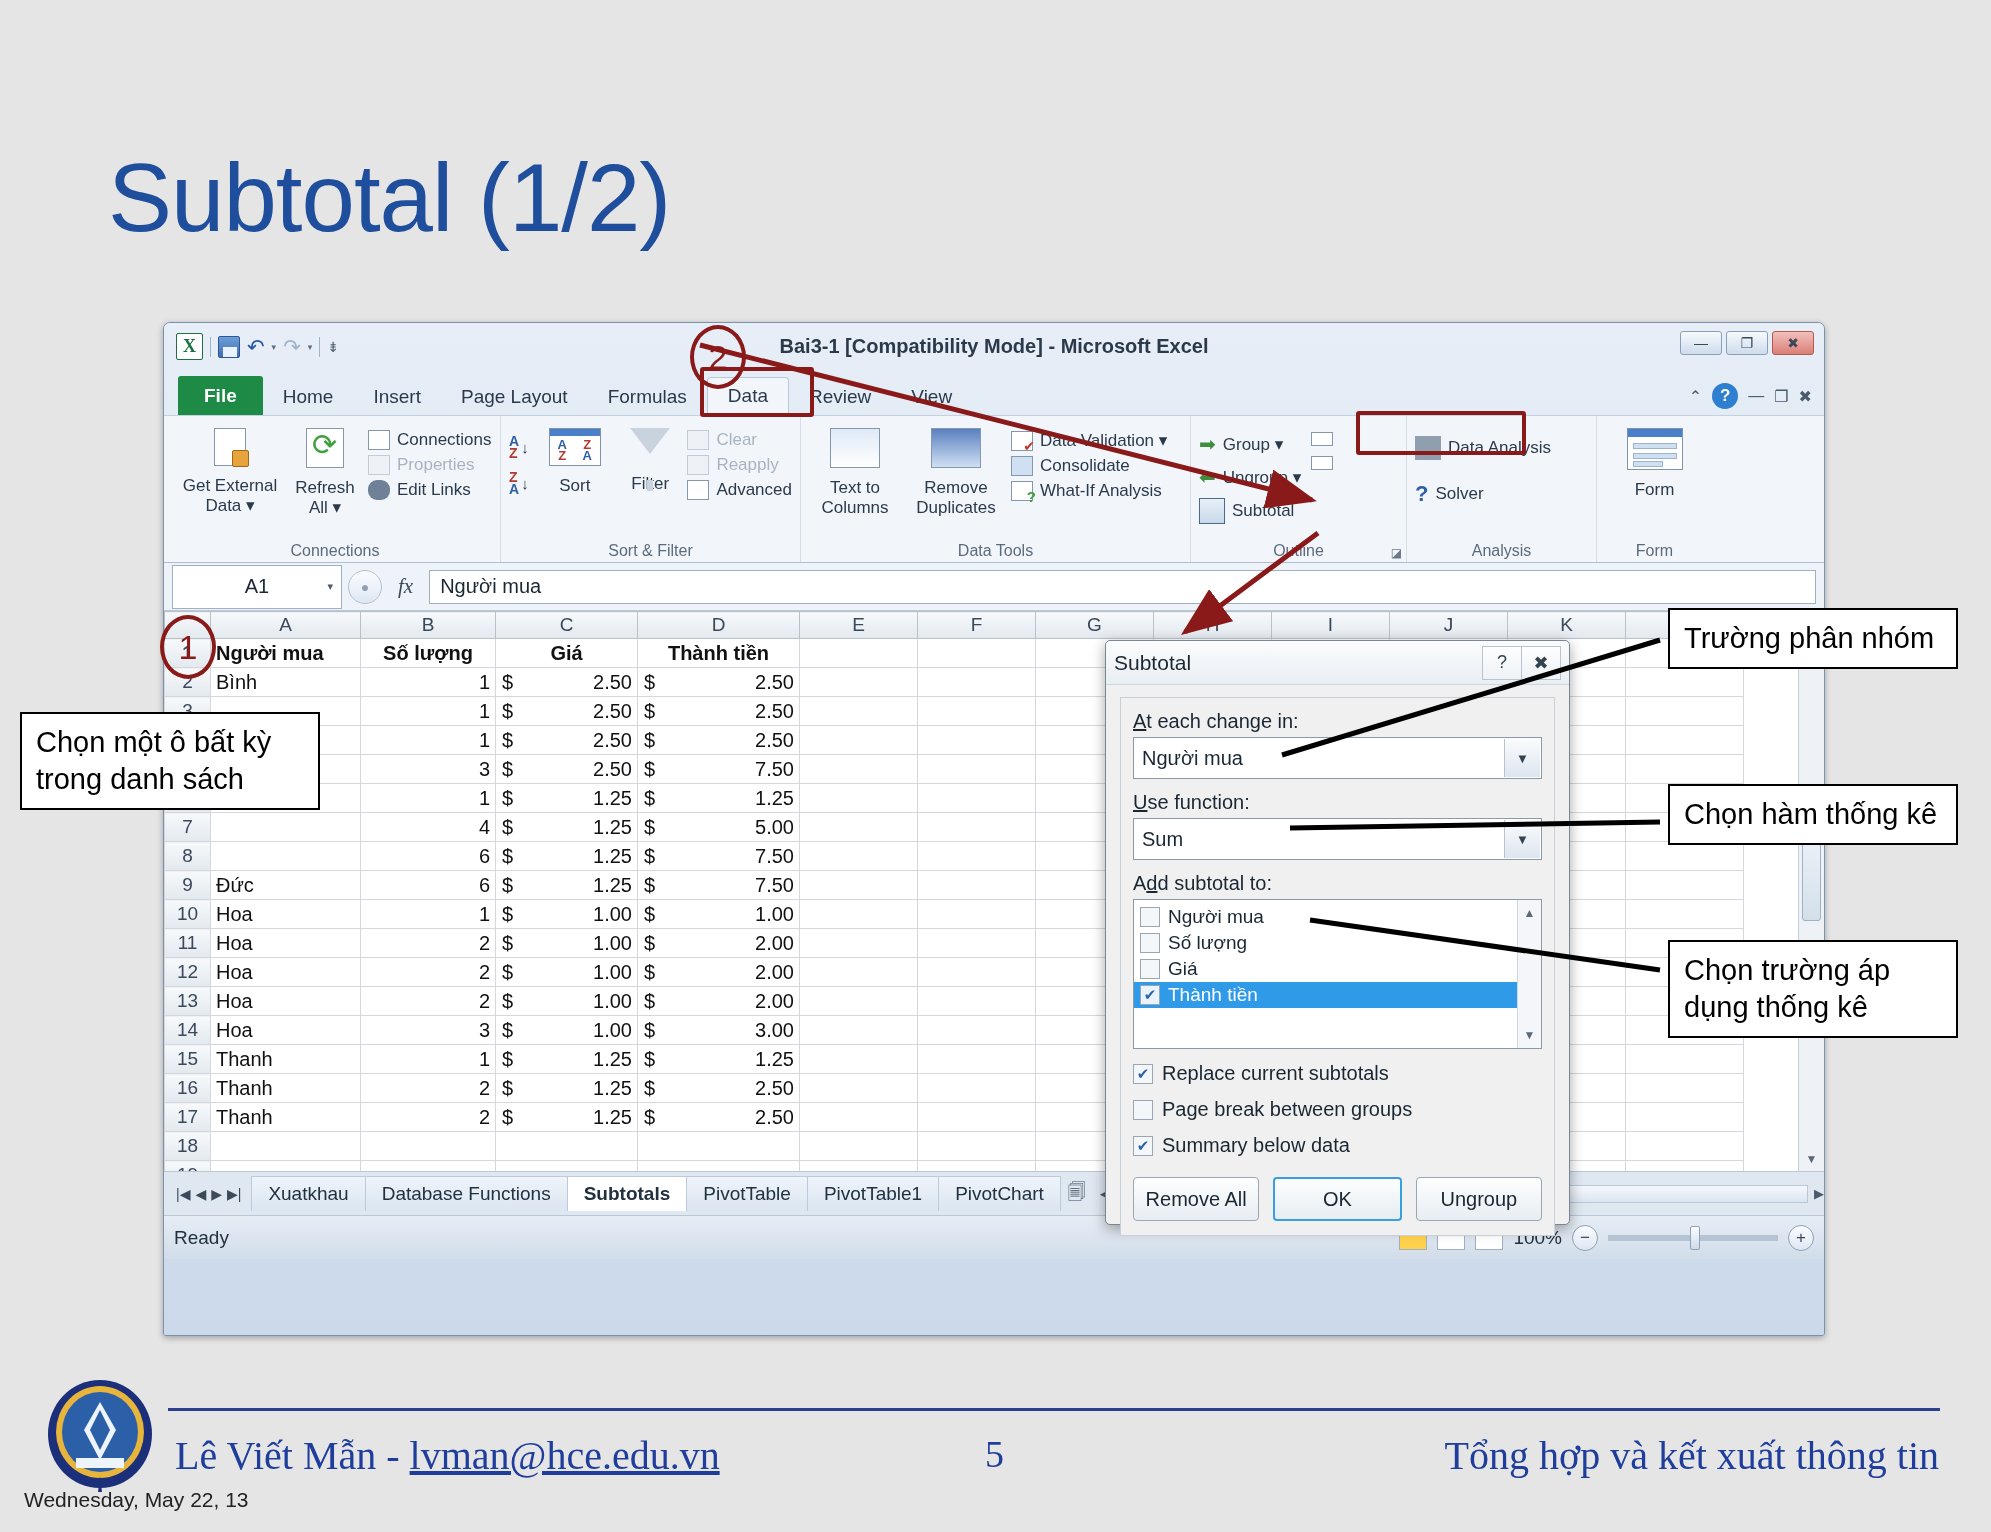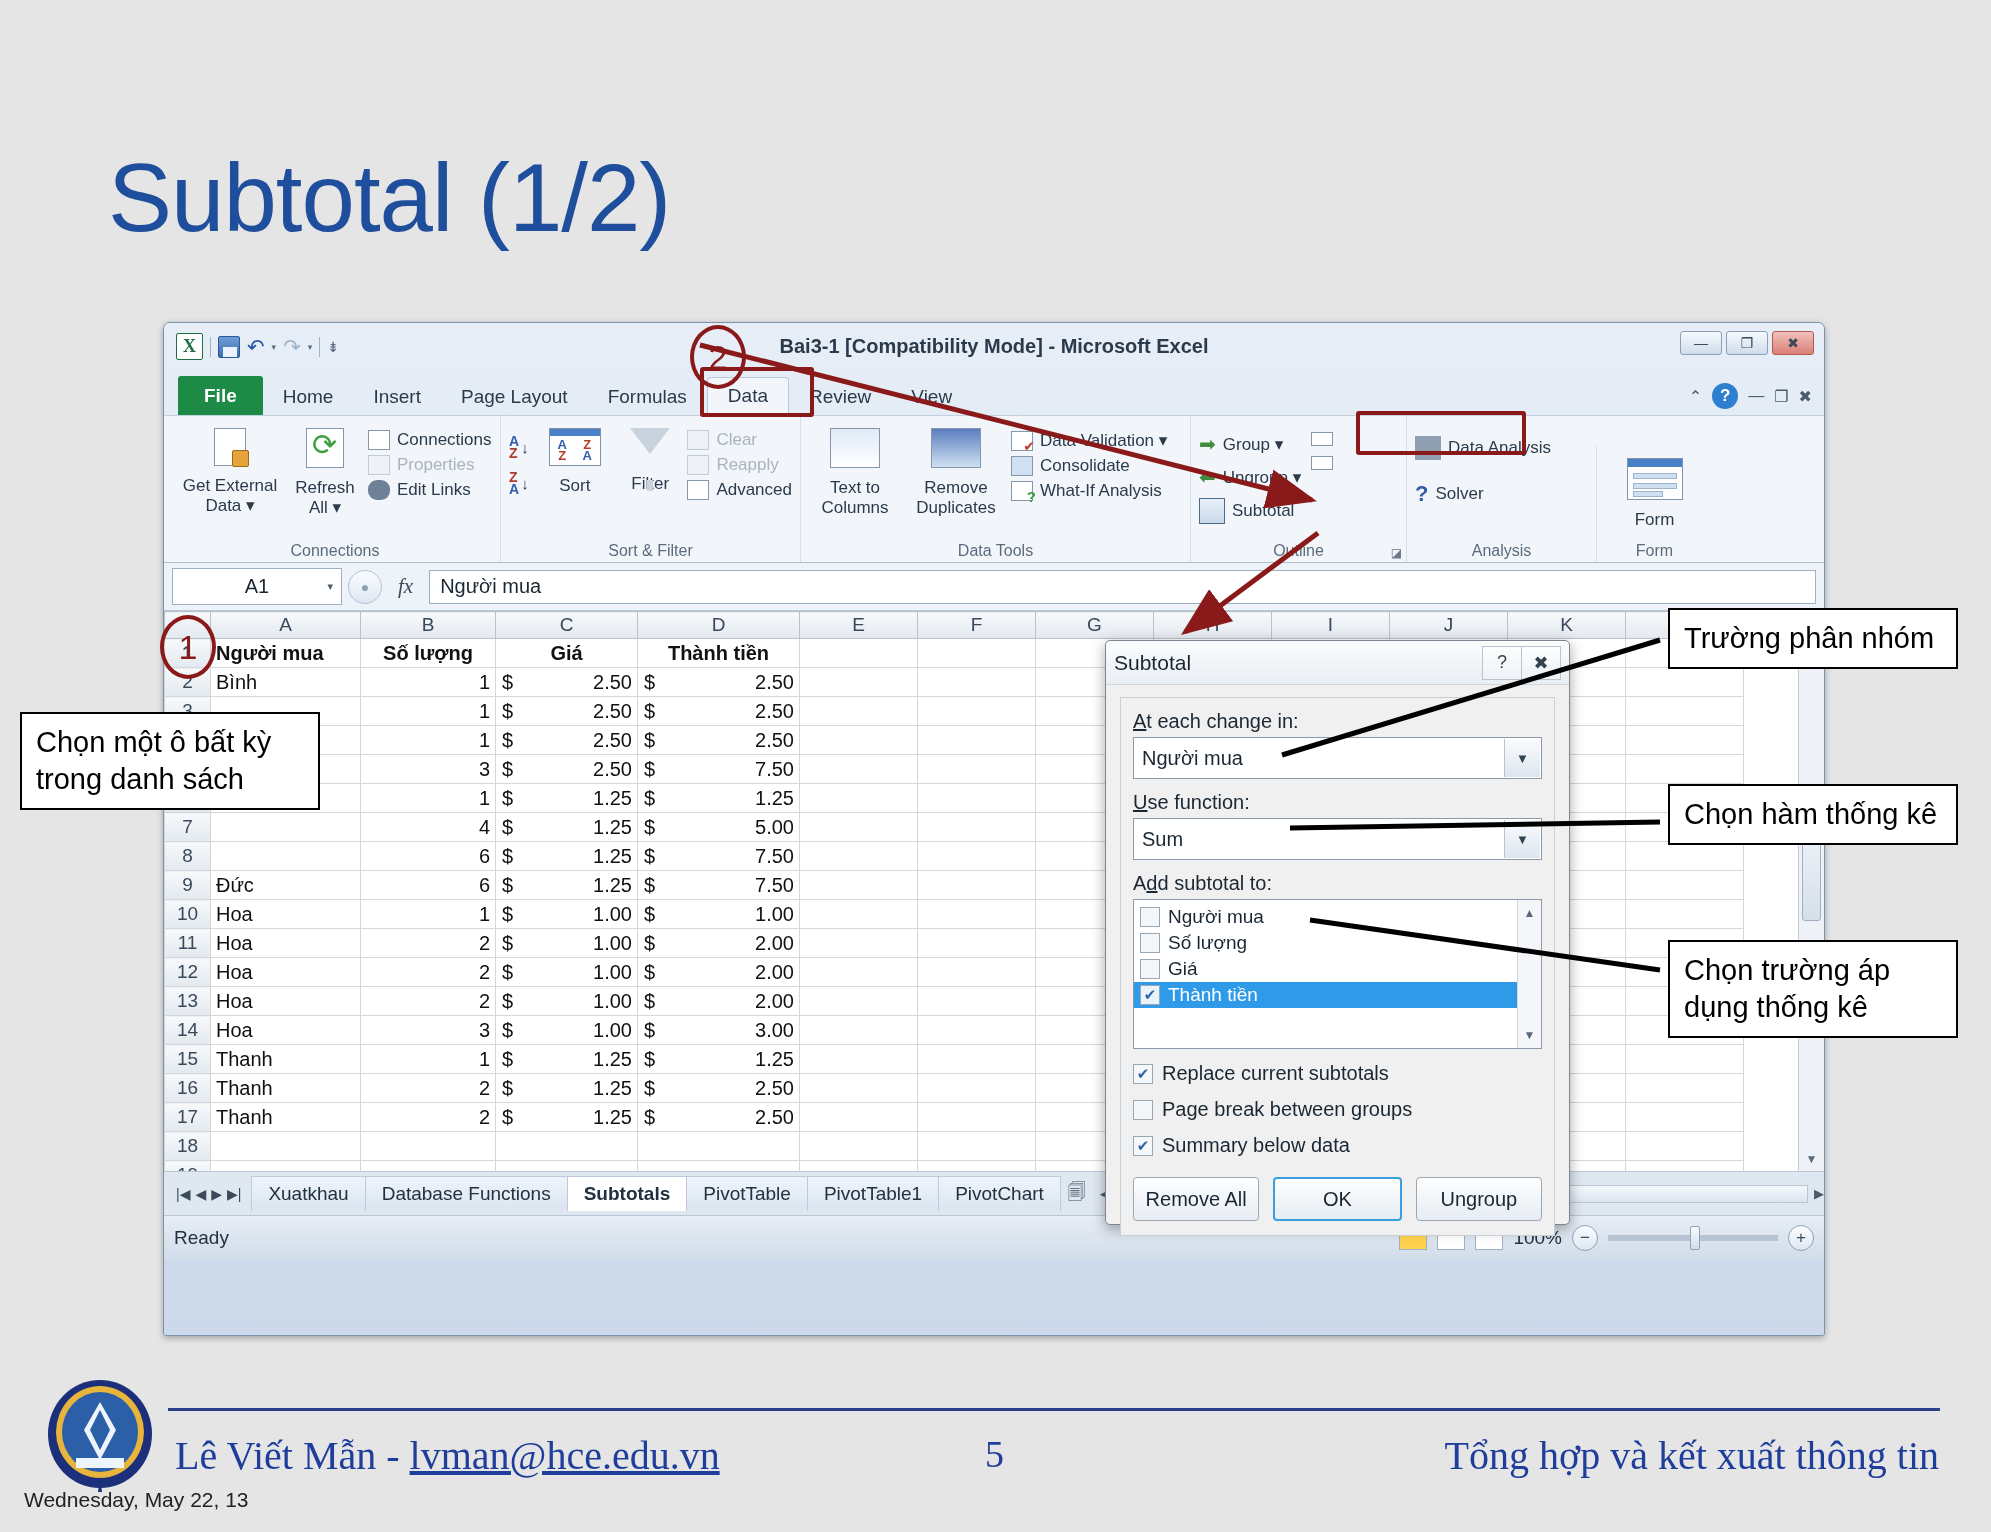--- a/index.html
+++ b/index.html
@@ -126,21 +126,21 @@
   .ic-form .ln{position:absolute;left:5px;height:6px;background:#cfe0f2;border:1px solid #9fb4cc;}
   .ic-analysis{width:26px;height:24px;background:#8f9fb0;}
   .ic-solver{font-size:22px;color:#2f5fa8;font-weight:bold;}
   .outline-mini { width:22px;height:14px;border:1px solid #8497ab;background:#fff; }
 
   .hl-box { position:absolute; border:4px solid #8a1a1a; border-radius:3px; pointer-events:none; }
   .dialog-launcher{position:absolute;right:4px;bottom:2px;font-size:12px;color:#6b7a8b;}
 
   
   .fbar { height:48px; background:#eef3f9; border-bottom:1px solid #b9c7d6; display:flex; align-items:center; padding:3px 8px; gap:6px; }
-  .namebox { width:170px;height:37px;background:#fff;border:1px solid #9fb0c2;display:flex;align-items:center;justify-content:center;
+  .namebox { width:170px;height:44px;background:#fff;border:1px solid #9fb0c2;display:flex;align-items:center;justify-content:center;
              font-size:20px;color:#1a2733;position:relative;}
   .namebox .caret{position:absolute;right:8px;font-size:11px;color:#4a5a6b;}
   .fb-nav{width:34px;height:34px;border:1px solid #b3c2d1;border-radius:17px;background:linear-gradient(#fbfdff,#dde7f2);
           display:flex;align-items:center;justify-content:center;color:#8fa2b5;font-size:14px;}
   .fx{font-family:"Liberation Serif",serif;font-style:italic;font-size:21px;color:#3a4a5a;padding:0 10px;}
   .fb-input{flex:1;height:34px;background:#fff;border:1px solid #9fb0c2;display:flex;align-items:center;padding-left:10px;
             font-size:20px;color:#1a2733;}
 
   
   .gridwrap { position:relative; height: 560px; background:#fff; overflow:hidden; }
@@ -449,21 +449,21 @@
               <span>Data Analysis</span>
             </div>
             <div class="small-item">
               <span class="ic-solver">?</span>
               <span>Solver</span>
             </div>
           </div>
           <div class="glabel">Analysis</div>
         </div>
 
-        <div class="rgroup" style="width:116px;margin-top:30px;">
+        <div class="rgroup" style="width:116px;">
           <div class="bigbtn" style="width:100px;">
             <span class="ic ic-form">
               <span class="bar"></span>
               <span class="ln" style="top:14px;width:44px;"></span>
               <span class="ln" style="top:24px;width:44px;"></span>
               <span class="ln" style="top:32px;width:30px;"></span>
             </span>
             <div class="lb">Form</div>
           </div>
           <div class="glabel">Form</div>

